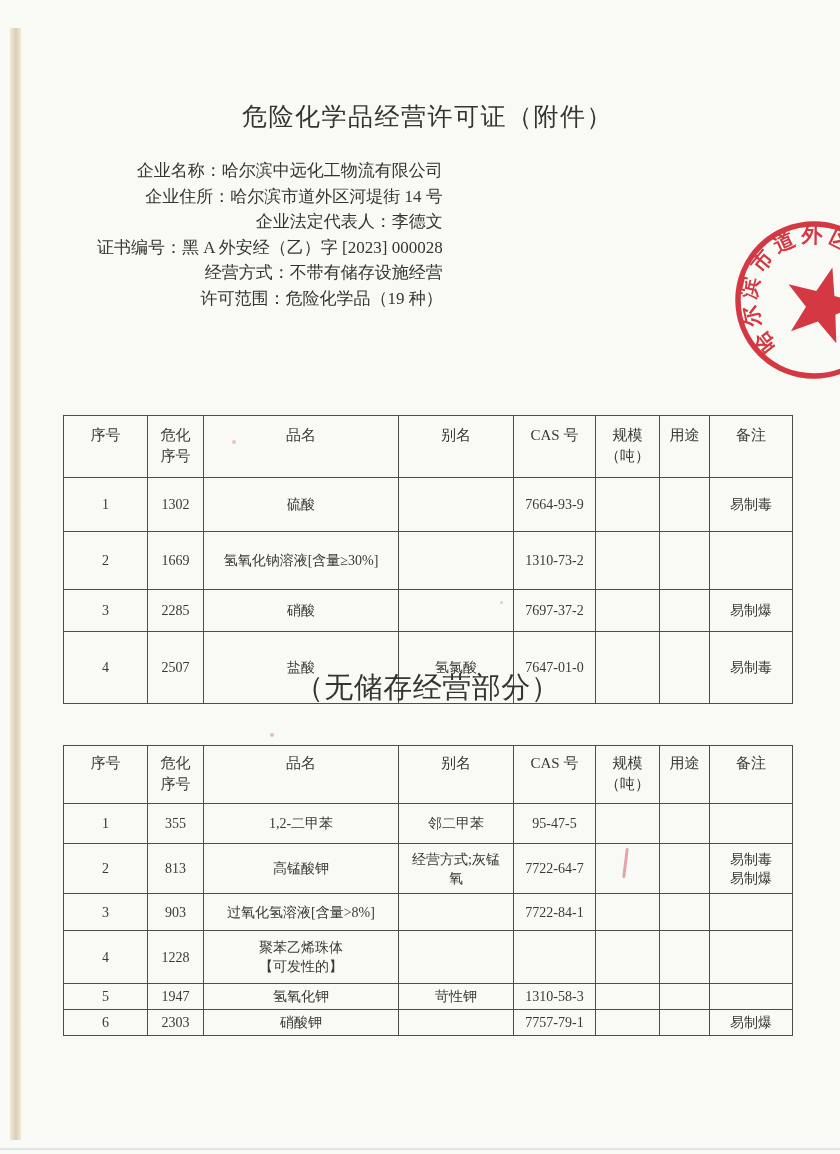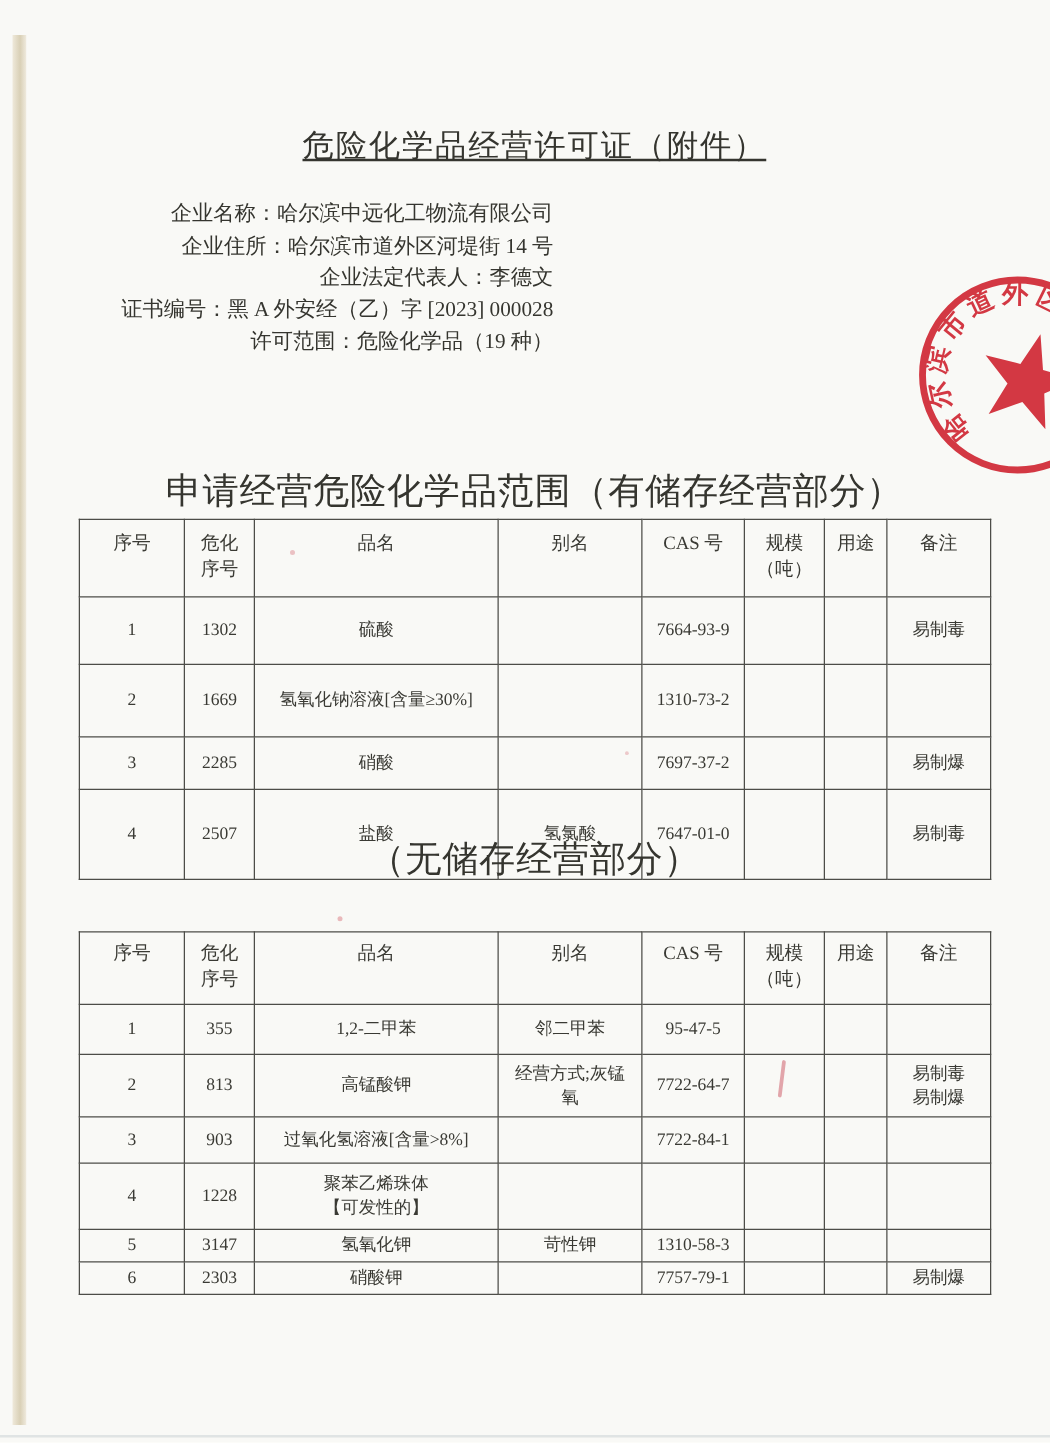--- a/index.html
+++ b/index.html
@@ -8,21 +8,21 @@
     background:#f9f9f6;
     color:#35352f;
     font-family:"Liberation Serif","DejaVu Serif",serif;
   }
   
   .edge-strip{position:absolute;left:10px;top:28px;width:11px;height:1112px;
     background:linear-gradient(to right,#efe9da,#d9d0b6 55%,#efeadd);}
   .bottom-edge{position:absolute;left:0;top:1148px;width:840px;height:2px;background:#ccd3d6;opacity:.55;}
 
   .doc-title{position:absolute;left:63px;top:100px;width:729px;text-align:center;
-    font-size:25px;letter-spacing:1.5px;white-space:nowrap;text-decoration:underline;}
+    font-size:25px;letter-spacing:1.5px;white-space:nowrap;}
 
   .info-block{position:absolute;left:97px;top:158px;font-size:17px;line-height:25.6px;}
   .info-line{white-space:pre;text-align:right;}
 
   .sec-title{position:absolute;left:63px;width:729px;text-align:center;font-size:29px;
     letter-spacing:.5px;white-space:nowrap;}
   .sec-title.first{top:373px;}
   .sec-title.second{top:668px;}
 
   table.grid{position:absolute;border-collapse:collapse;table-layout:fixed;width:729px;}
@@ -66,24 +66,24 @@
   <div class="edge-strip"></div>
   <div class="bottom-edge"></div>
 
   <div class="doc-title">危险化学品经营许可证（附件）</div>
 
   <div class="info-block">
     <div class="info-line"><span>企业名称：</span><span>哈尔滨中远化工物流有限公司</span></div>
     <div class="info-line"><span>企业住所：</span><span>哈尔滨市道外区河堤街 14 号</span></div>
     <div class="info-line"><span>企业法定代表人：</span><span>李德文</span></div>
     <div class="info-line"><span>证书编号：</span><span>黑 A 外安经（乙）字 [2023] 000028</span></div>
+    <div class="info-line"><span>经营方式：</span><span>不带有储存设施经营</span></div>
     <div class="info-line"><span>许可范围：</span><span>危险化学品（19 种）</span></div>
   </div>
 
-  <div class="sec-title first">申请经营危险化学品范围（有储存经营部分）</div>
 
   <table class="grid" id="table1">
     <colgroup>
       <col style="width:84px">
         <col style="width:56px">
         <col style="width:195px">
         <col style="width:115px">
       <col style="width:82px">
         <col style="width:64px">
         <col style="width:50px">
@@ -213,21 +213,21 @@
           <td>聚苯乙烯珠体
 【可发性的】</td>
           <td></td>
           <td></td>
           <td></td>
           <td></td>
           <td></td>
         </tr>
         <tr>
           <td>5</td>
-          <td>3147</td>
+          <td>1947</td>
           <td>氢氧化钾</td>
           <td>苛性钾</td>
           <td>1310-58-3</td>
           <td></td>
           <td></td>
           <td></td>
         </tr>
         <tr>
           <td>6</td>
           <td>2303</td>

